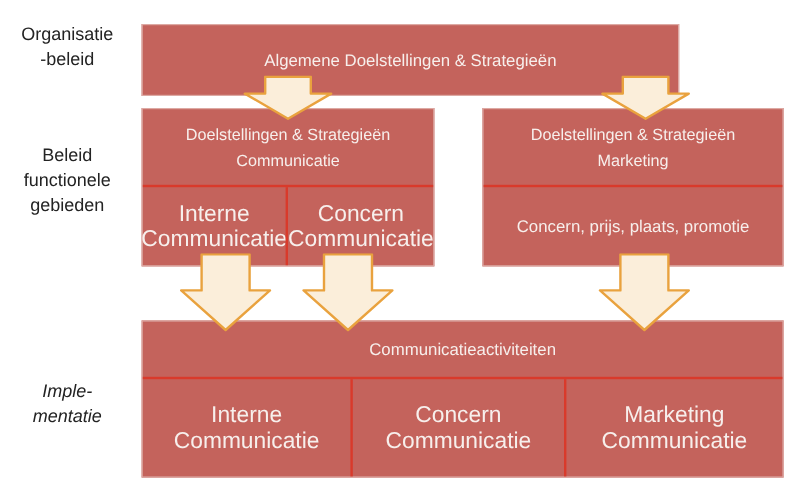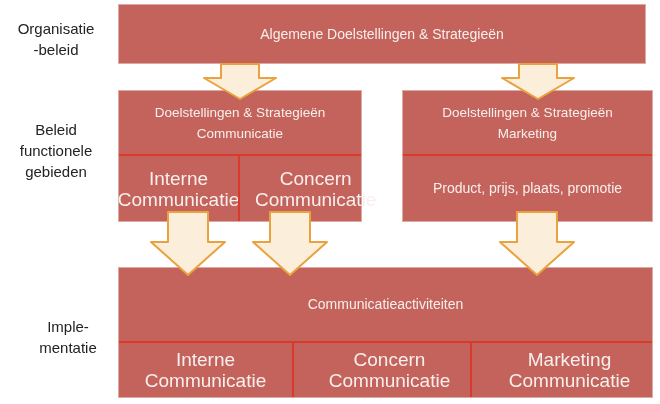--- a/index.html
+++ b/index.html
@@ -58,21 +58,21 @@
   .cell{
     display:flex;
     align-items:center;
     justify-content:center;
     text-align:center;
     color:var(--box-text);
     font-size:19px;
     line-height:21px;
     white-space:pre-line;
   }
-  .cell + .cell{border-left:2px solid var(--divider);padding-left:15px;}
+  .cell + .cell{border-left:2px solid var(--divider);}
   .cell.wide{font-size:14px;}
   .arrow{
     position:absolute;
     z-index:2;
     line-height:0;
   }
   .arrow svg{display:block;}
   .arrow polygon{
     fill:var(--arrow-fill);
     stroke:var(--arrow-border);
@@ -83,48 +83,48 @@
 </head>
 <body>
 
 <div class="canvas">
 
   <div class="row-label" style="left:0;top:119px;">Beleid
 functionele
 gebieden</div>
   <div class="row-label" style="left:0;top:18px;">Organisatie
 -beleid</div>
-  <div class="row-label" style="left:12px;top:316px;">Imple-
+  <div class="row-label" style="left:0;top:316px;font-style:italic;">Imple-
 mentatie</div>
 
-  <div class="box" style="left:118px;top:4px;width:528px;height:60px;">
+  <div class="box" style="left:118px;top:20px;width:448px;height:60px;">
     <div class="box-header single" style="flex:1 1 auto;">Algemene Doelstellingen &amp; Strategieën</div>
   </div>
 
   <div class="box" style="left:118px;top:90px;width:244px;height:132px;">
     <div class="box-header" style="height:63px;">Doelstellingen &amp; Strategieën
 Communicatie</div>
     <div class="cells">
       <div class="cell" style="width:119px;">Interne
 Communicatie</div>
       <div class="cell" style="flex:1;">Concern
 Communicatie</div>
     </div>
   </div>
 
   <div class="box" style="left:402px;top:90px;width:251px;height:132px;">
     <div class="box-header" style="height:63px;">Doelstellingen &amp; Strategieën
 Marketing</div>
     <div class="cells">
-      <div class="cell wide" style="flex:1;">Product, prijs, plaats, promotie</div>
+      <div class="cell wide" style="flex:1;">Concern, prijs, plaats, promotie</div>
     </div>
   </div>
 
   <div class="box" style="left:118px;top:267px;width:535px;height:131px;">
-    <div class="box-header single" style="height:73px;">Communicatieactiviteiten</div>
+    <div class="box-header single" style="height:46px;">Communicatieactiviteiten</div>
     <div class="cells">
       <div class="cell" style="width:173px;">Interne
 Communicatie</div>
       <div class="cell" style="width:178px;">Concern
 Communicatie</div>
       <div class="cell" style="flex:1;">Marketing
 Communicatie</div>
     </div>
   </div>
 

